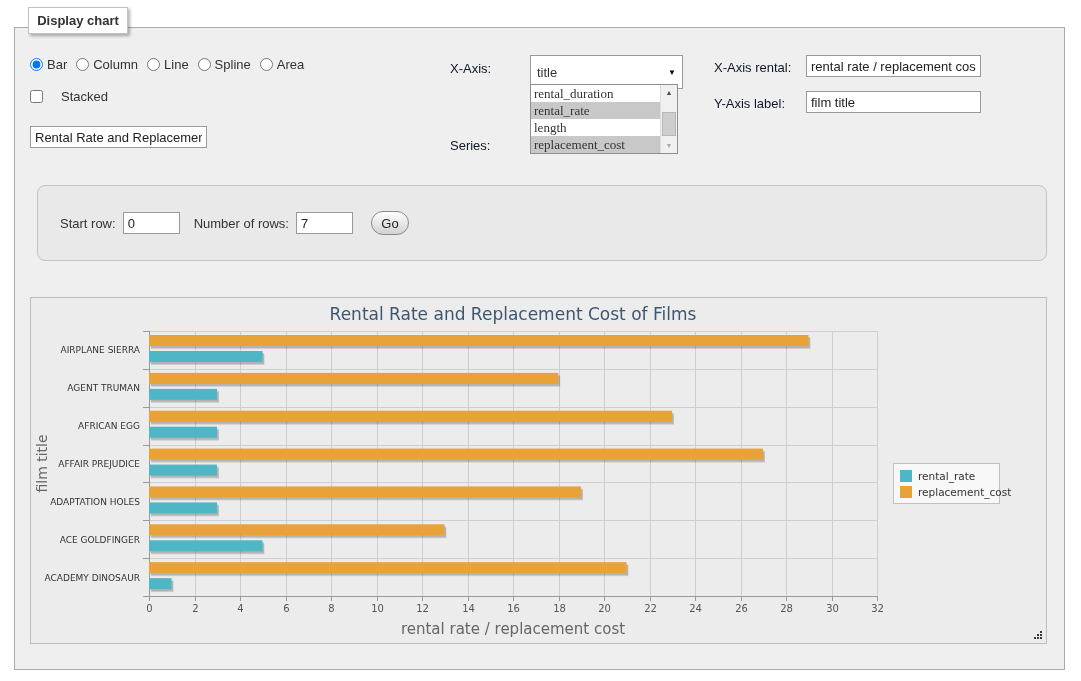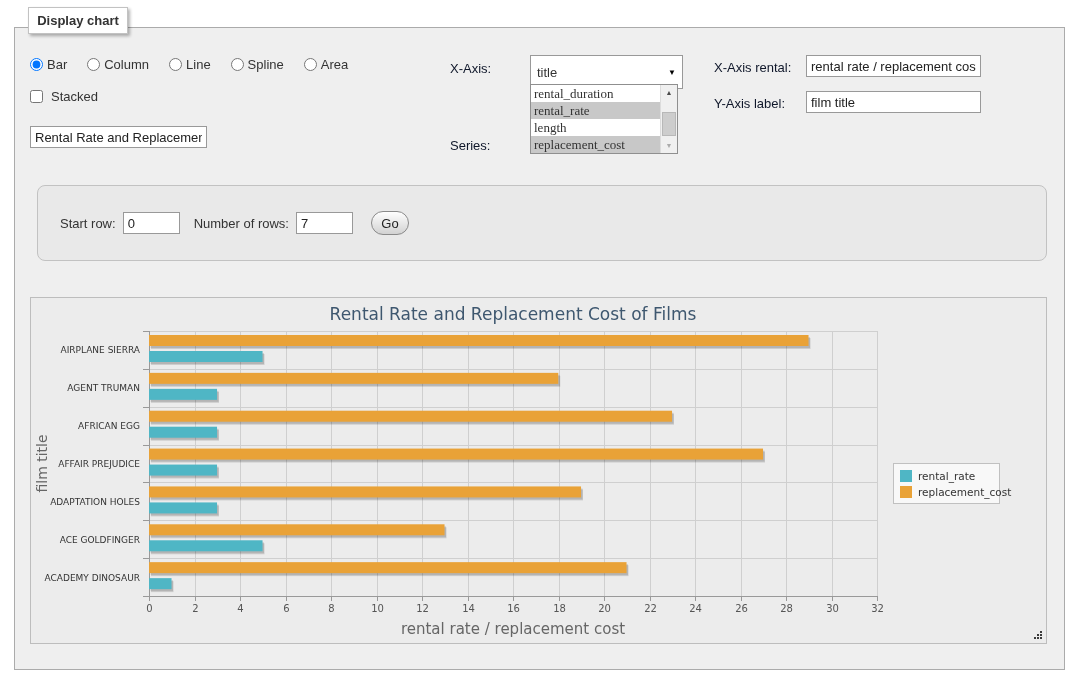--- a/index.html
+++ b/index.html
@@ -10,24 +10,24 @@
   }
   .fieldset-bg {
     position: absolute; left: 14px; top: 27px; width: 1051px; height: 643px;
     background: #efefef; border: 1px solid #ababab;
   }
   .legend-box {
     position: absolute; left: 28px; top: 7px; width: 100px; height: 27px; z-index: 3;
     background: #fff; border: 1px solid #c2c2c2; box-shadow: 2px 2px 3px rgba(0,0,0,0.3);
     display: flex; align-items: center; justify-content: center; font-weight: bold; color: #333; text-align: center;
   }
-  .radio-row { position: absolute; left: 30px; top: 57px; display: flex; gap: 20px; align-items: center; z-index: 2; }
+  .radio-row { position: absolute; left: 30px; top: 57px; display: flex; gap: 9px; align-items: center; z-index: 2; }
   .radio-item { display: flex; align-items: center; gap: 4px; }
   input[type=radio], input[type=checkbox] { margin: 0; width: 13px; height: 13px; }
-  .stacked { position: absolute; left: 30px; top: 89px; display: flex; gap: 8px; align-items: center; z-index: 2; }
+  .stacked { position: absolute; left: 30px; top: 89px; display: flex; gap: 18px; align-items: center; z-index: 2; }
   .ti {
     border: 1px solid #999; background: #fff; color: #222; height: 22px;
     font-family: "Liberation Sans", sans-serif; font-size: 13px; padding: 2px 4px;
   }
   .title-input { position: absolute; left: 30px; top: 126px; width: 177px; z-index: 2; }
   .lbl { position: absolute; text-align: left; z-index: 2; color: #0f172a; }
   .x-axis-lbl   { left: 450px; top: 61px;  width: 75px; }
   .series-lbl   { left: 450px; top: 138px; width: 75px; }
   .xal-lbl      { left: 714px; top: 60px;  width: 88px; }
   .yal-lbl      { left: 714px; top: 96px;  width: 88px; }

